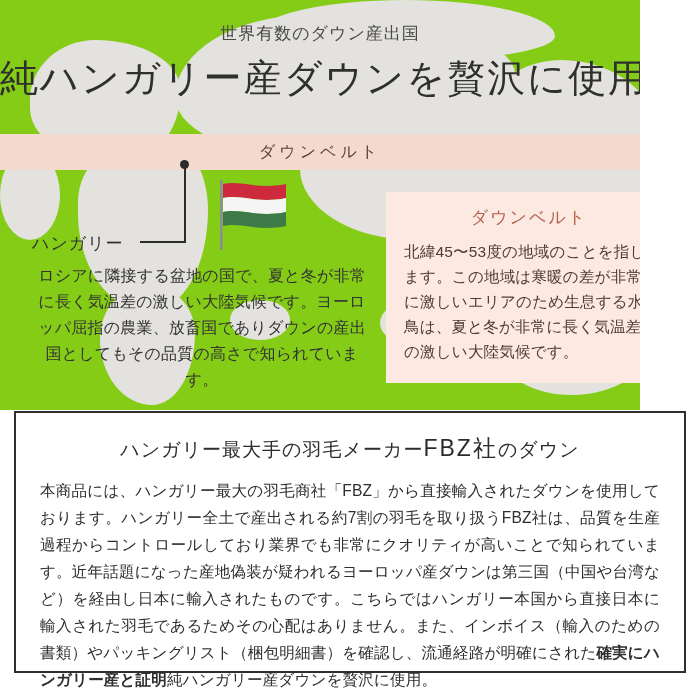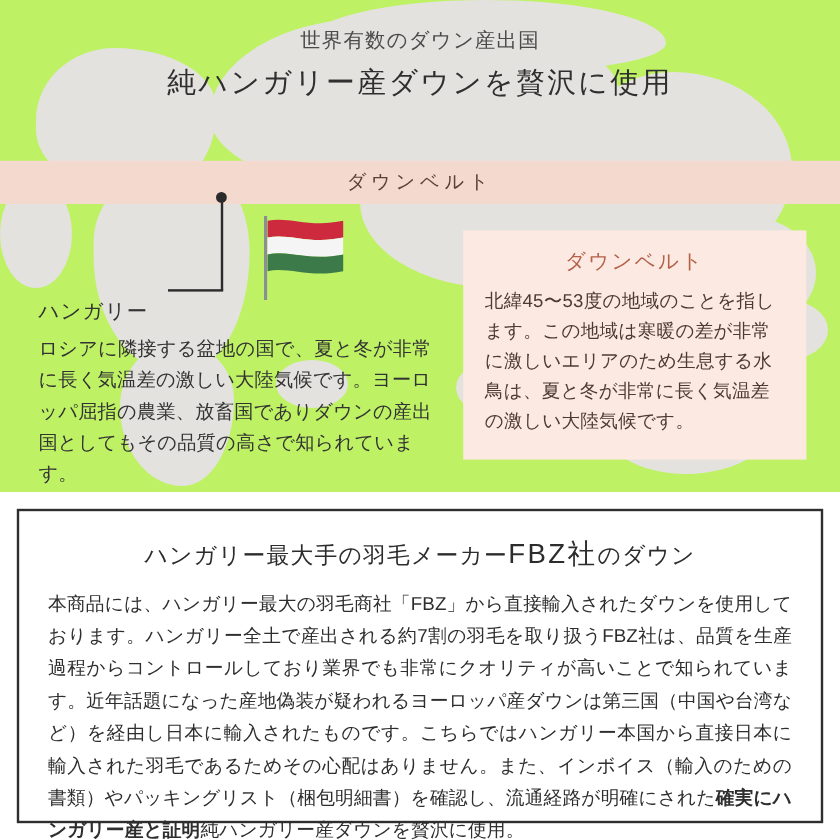--- a/index.html
+++ b/index.html
@@ -11,24 +11,24 @@
   }
   #page {
     position: relative;
     width: 700px; height: 700px;
     background: #ffffff;
   }
 
   
   #hero {
     position: relative;
-    width: 700px;
+    width: 640px;
     height: 410px;
     overflow: hidden;
-    background: #bef264;
+    background: #84cc16;
   }
   
   #map {
     position: absolute;
     inset: 0;
     overflow: hidden;
   }
   #map .land {
     position: absolute;
     background: #e4e2df;
@@ -57,21 +57,21 @@
     text-align: center;
     z-index: 4;
   }
   #hero-head .kicker {
     font-size: 17px;
     color: #4a4a4a;
     letter-spacing: 1px;
     margin-bottom: 8px;
   }
   #hero-head .headline {
-    font-size: 24px;
+    font-size: 38px;
     color: #2f2f2f;
     letter-spacing: 2px;
     font-weight: 400;
     white-space: nowrap;
   }
 
   
   #belt-band {
     position: absolute;
     left: 0; right: 0;
@@ -116,35 +116,36 @@
   
   #flag {
     position: absolute;
     left: 218px; top: 178px;
     z-index: 6;
   }
 
   
   #hungary-block {
     position: absolute;
-    left: 32px; top: 248px;
+    left: 32px; top: 232px;
     width: 340px;
     z-index: 6;
   }
   #hungary-block .place {
     font-size: 17px;
     color: #333;
     letter-spacing: 1px;
     margin-bottom: 8px;
   }
   #hungary-block .body {
     font-size: 16px;
     line-height: 1.62;
     color: #333;
     letter-spacing: 0.2px;
+    text-align: center;
   }
 
   
   #belt-card {
     position: absolute;
     left: 386px; top: 192px;
     width: 286px;
     background: #fbe9e2;
     padding: 14px 18px 18px;
     z-index: 6;
@@ -159,21 +160,21 @@
   #belt-card .card-body {
     font-size: 15.5px;
     line-height: 1.62;
     color: #4d3a34;
     letter-spacing: 0.2px;
   }
 
   
   #fbz {
     position: absolute;
-    left: 14px; top: 424px;
+    left: 14px; top: 411px;
     width: 672px;
     height: 262px;
     border: 2px solid #2e2e2e;
     background: #ffffff;
     padding: 20px 24px 18px;
   }
   #fbz .fbz-title {
     text-align: center;
     font-size: 19px;
     color: #2c2c2c;

